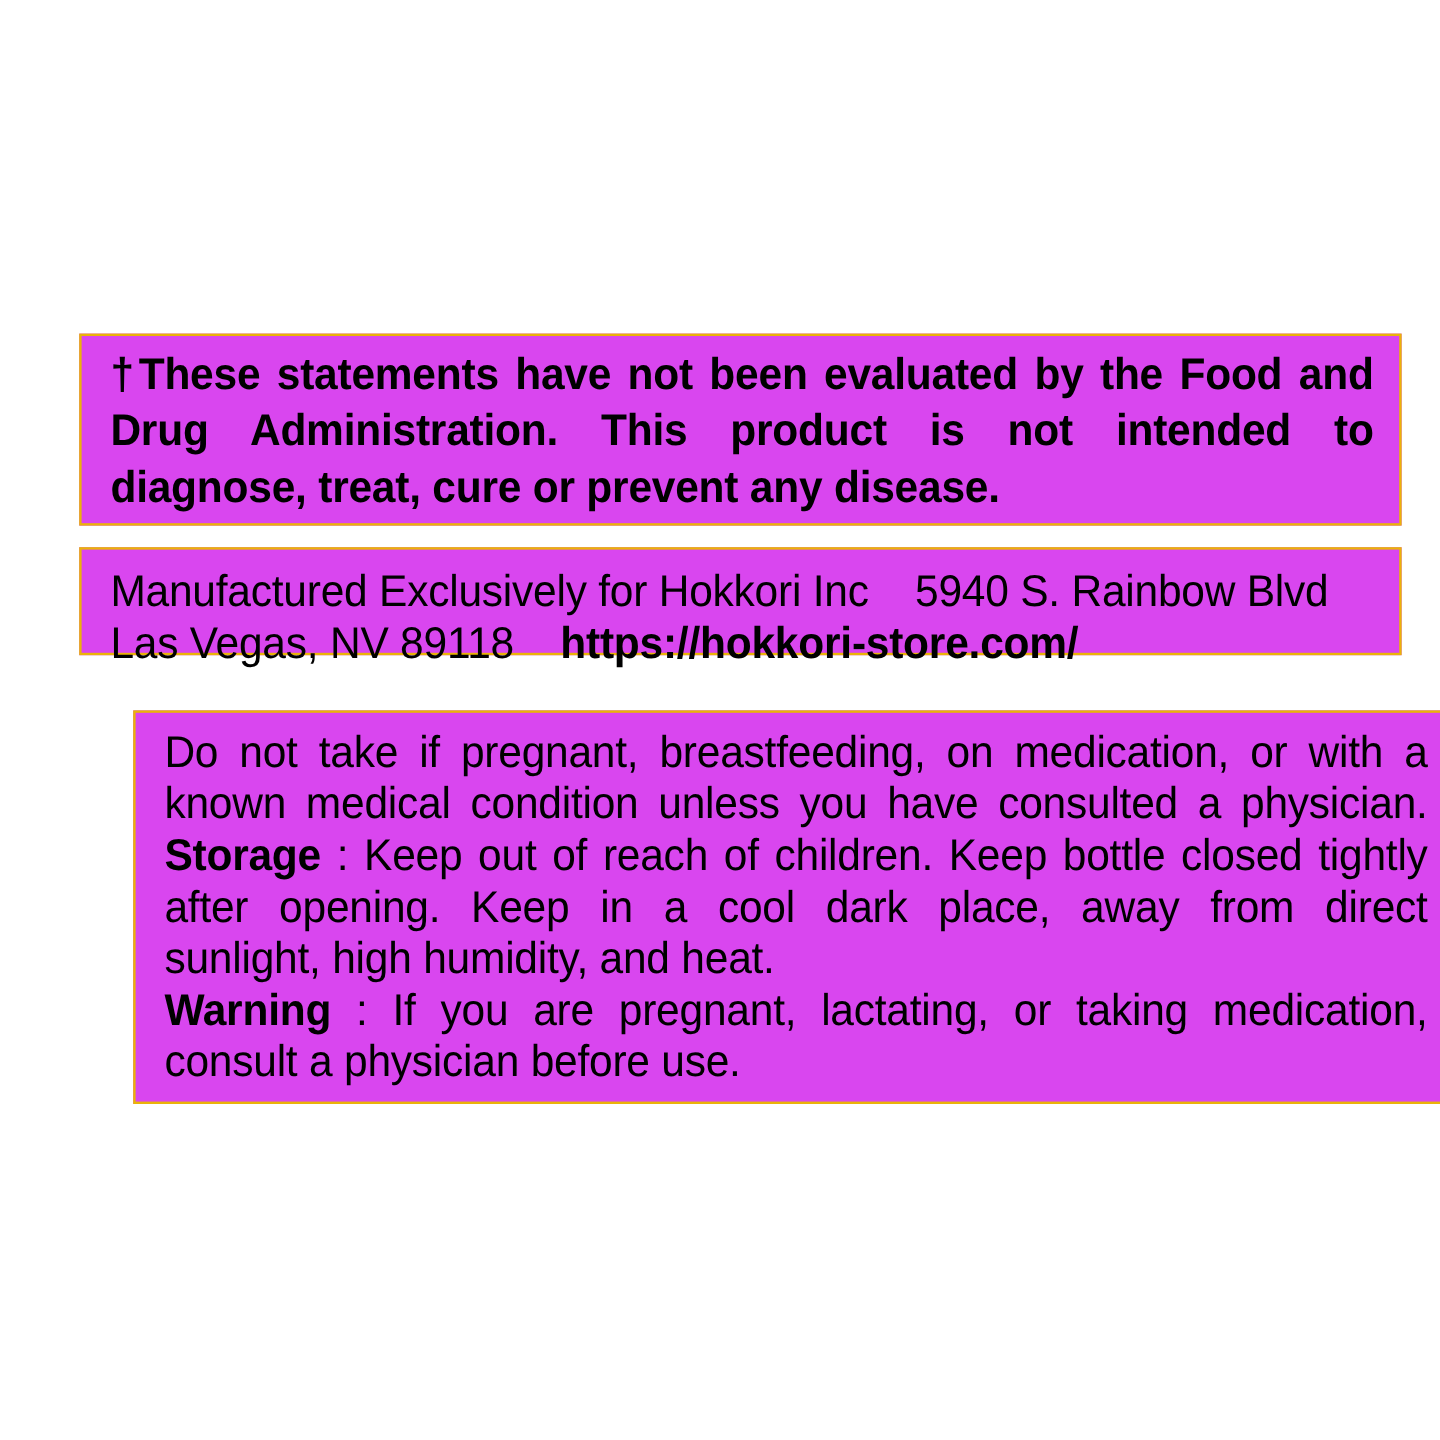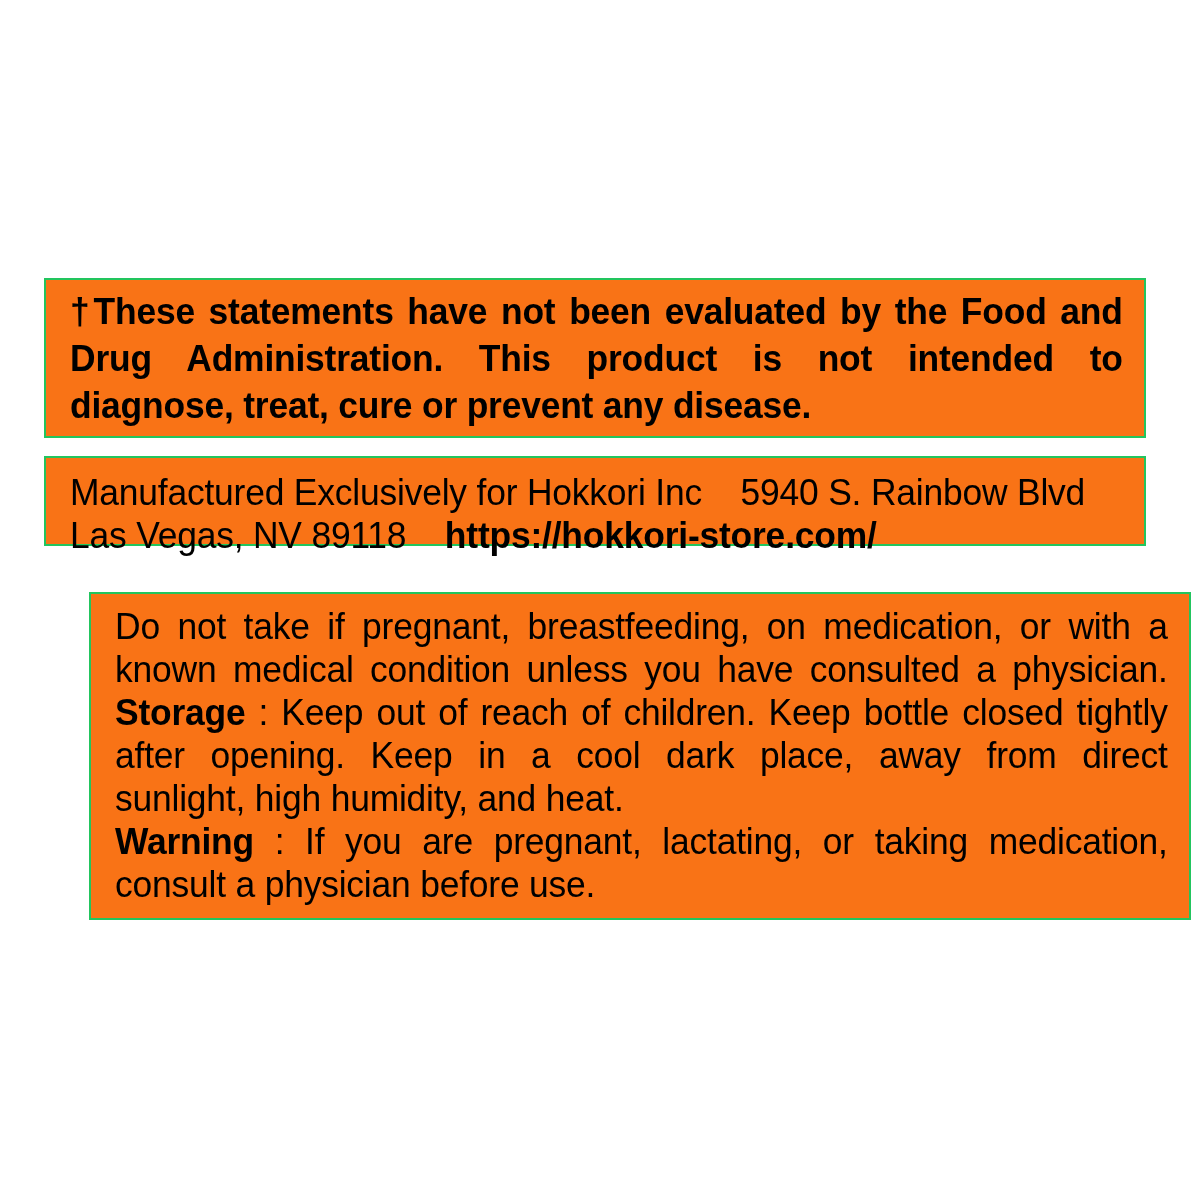--- a/index.html
+++ b/index.html
@@ -10,25 +10,25 @@
   body {
     position: relative;
     width: 1200px;
     height: 1200px;
     font-family: "Liberation Sans", "DejaVu Sans", sans-serif;
     color: #000000;
     overflow: hidden;
   }
   .label-box {
     position: absolute;
-    left: 44px;
+    left: 66px;
     width: 1102px;
     box-sizing: border-box;
-    border: 2px solid #22c55e;
-    background: #f97316;
+    border: 2px solid #eab308;
+    background: #d946ef;
   }
   #fda-box  { top: 278px; height: 160px; padding: 8px 0 0 24px; }
   #mfg-box  { top: 456px; height: 90px; padding: 13px 0 0 24px; }
   #warn-box { top: 592px; height: 328px; padding: 11px 0 0 24px; margin-left: 45px; }
 
   
   .text-block {
     width: 1100px;
     transform: scaleX(0.957);
     transform-origin: 0 0;

